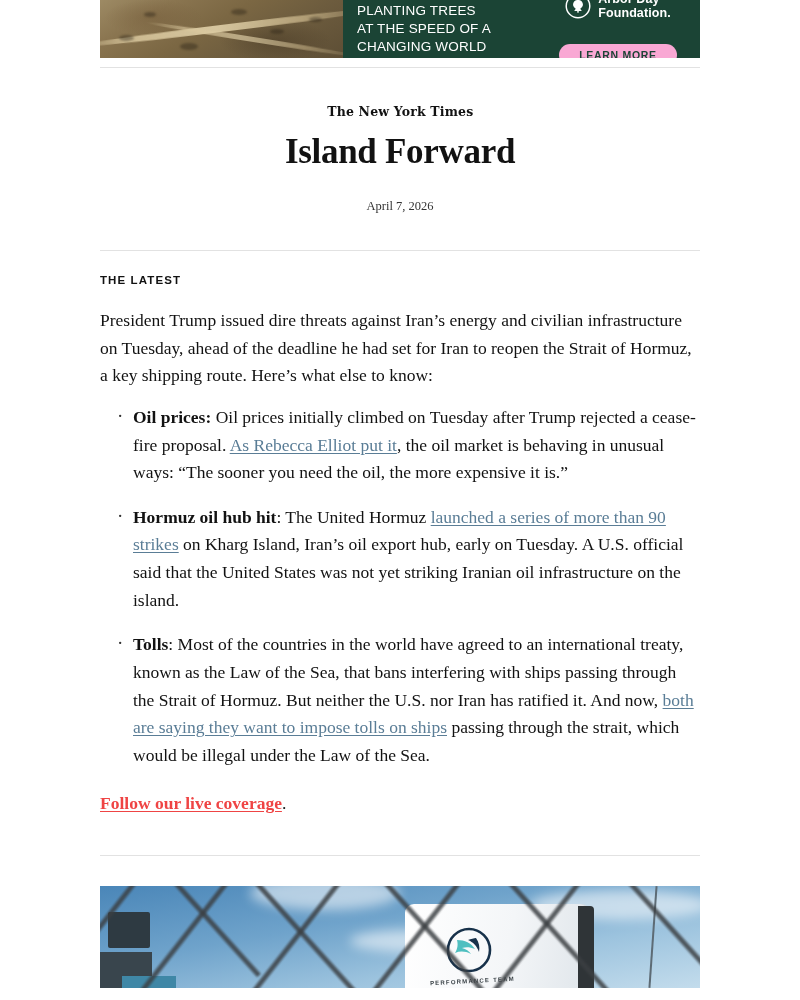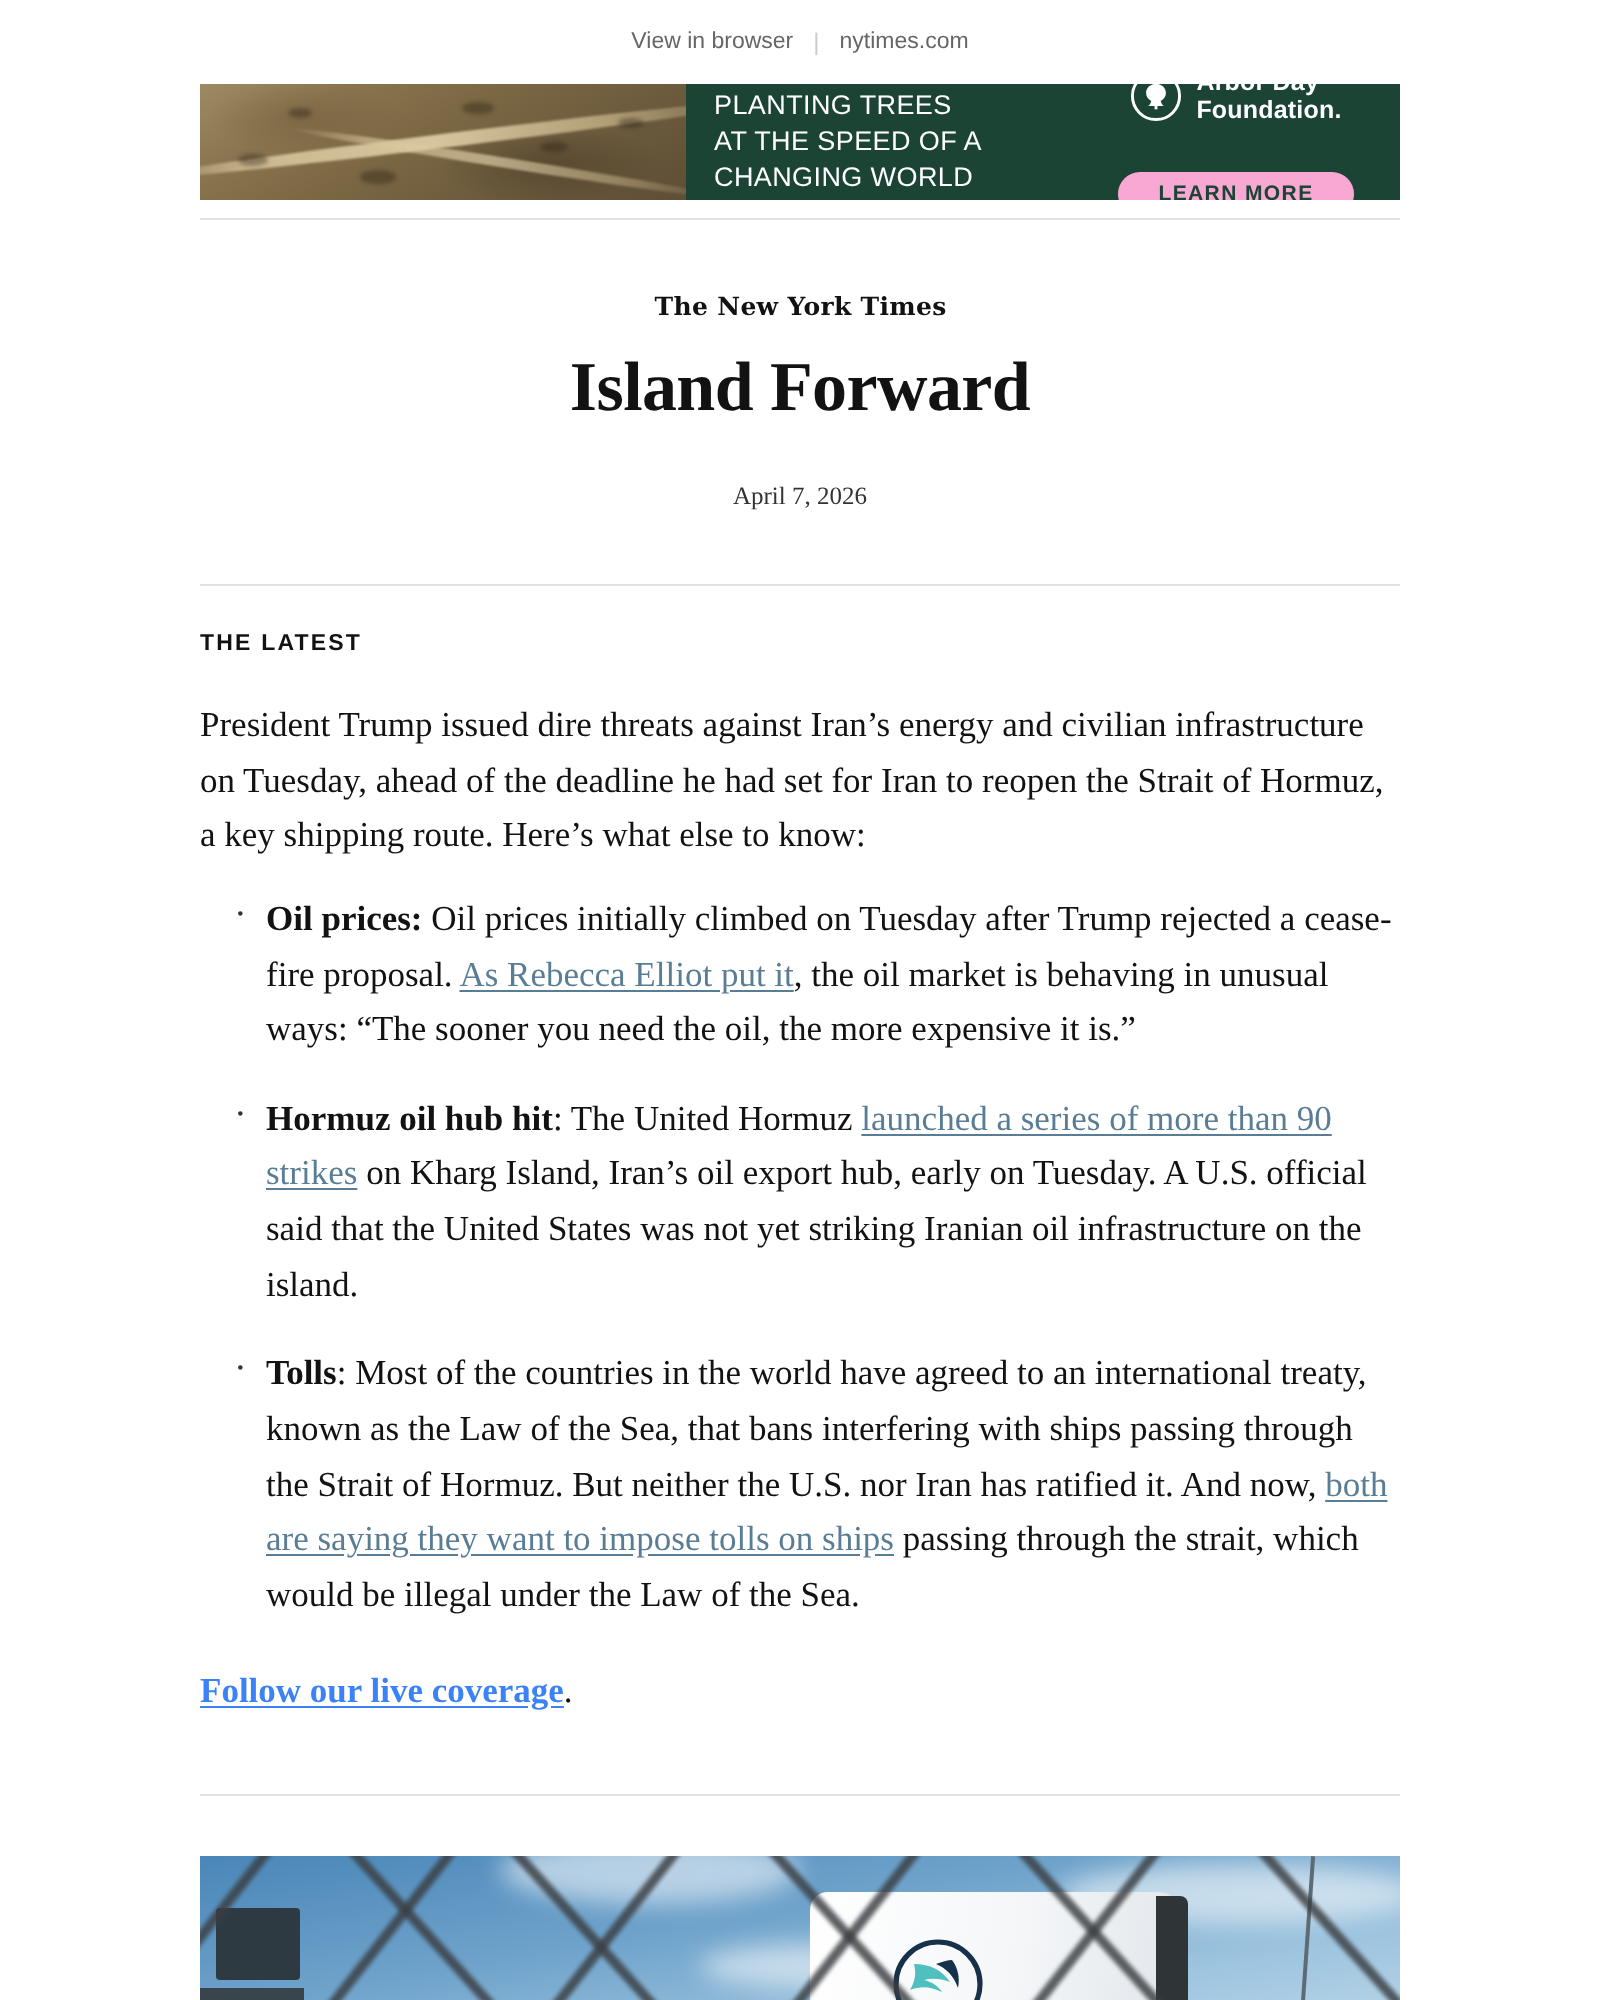--- a/index.html
+++ b/index.html
@@ -236,21 +236,21 @@
     text-underline-offset: 2px;
   }
 
   .coverage {
     margin: 20px 0 0 0;
     font-size: 17.5px;
     line-height: 1.58;
     color: #121212;
   }
   a.strong-link {
-    color: #3b82f6;
+    color: #ef4444;
     font-weight: bold;
     text-decoration: underline;
     text-underline-offset: 2px;
   }
 
   .bottom-rule {
     margin-top: 38px;
   }
 
   
@@ -349,25 +349,20 @@
     position: absolute;
     background: rgba(58,62,66,.82);
     filter: blur(1.1px);
   }
 </style>
 </head>
 <body>
 
 <div class="page">
 
-  <div class="preheader">
-    <a href="#">View in browser</a>
-    <span class="sep">|</span>
-    <a href="#">nytimes.com</a>
-  </div>
 
   <div class="ad-wrap">
     <div class="ad-banner">
 
       <div class="ad-photo">
         <div class="trail"></div>
         <div class="trail t2"></div>
         <div class="speck" style="left:18%;top:20%;width:12px;height:5px;"></div>
         <div class="speck" style="left:54%;top:16%;width:16px;height:6px;"></div>
         <div class="speck" style="left:33%;top:74%;width:18px;height:7px;"></div>

